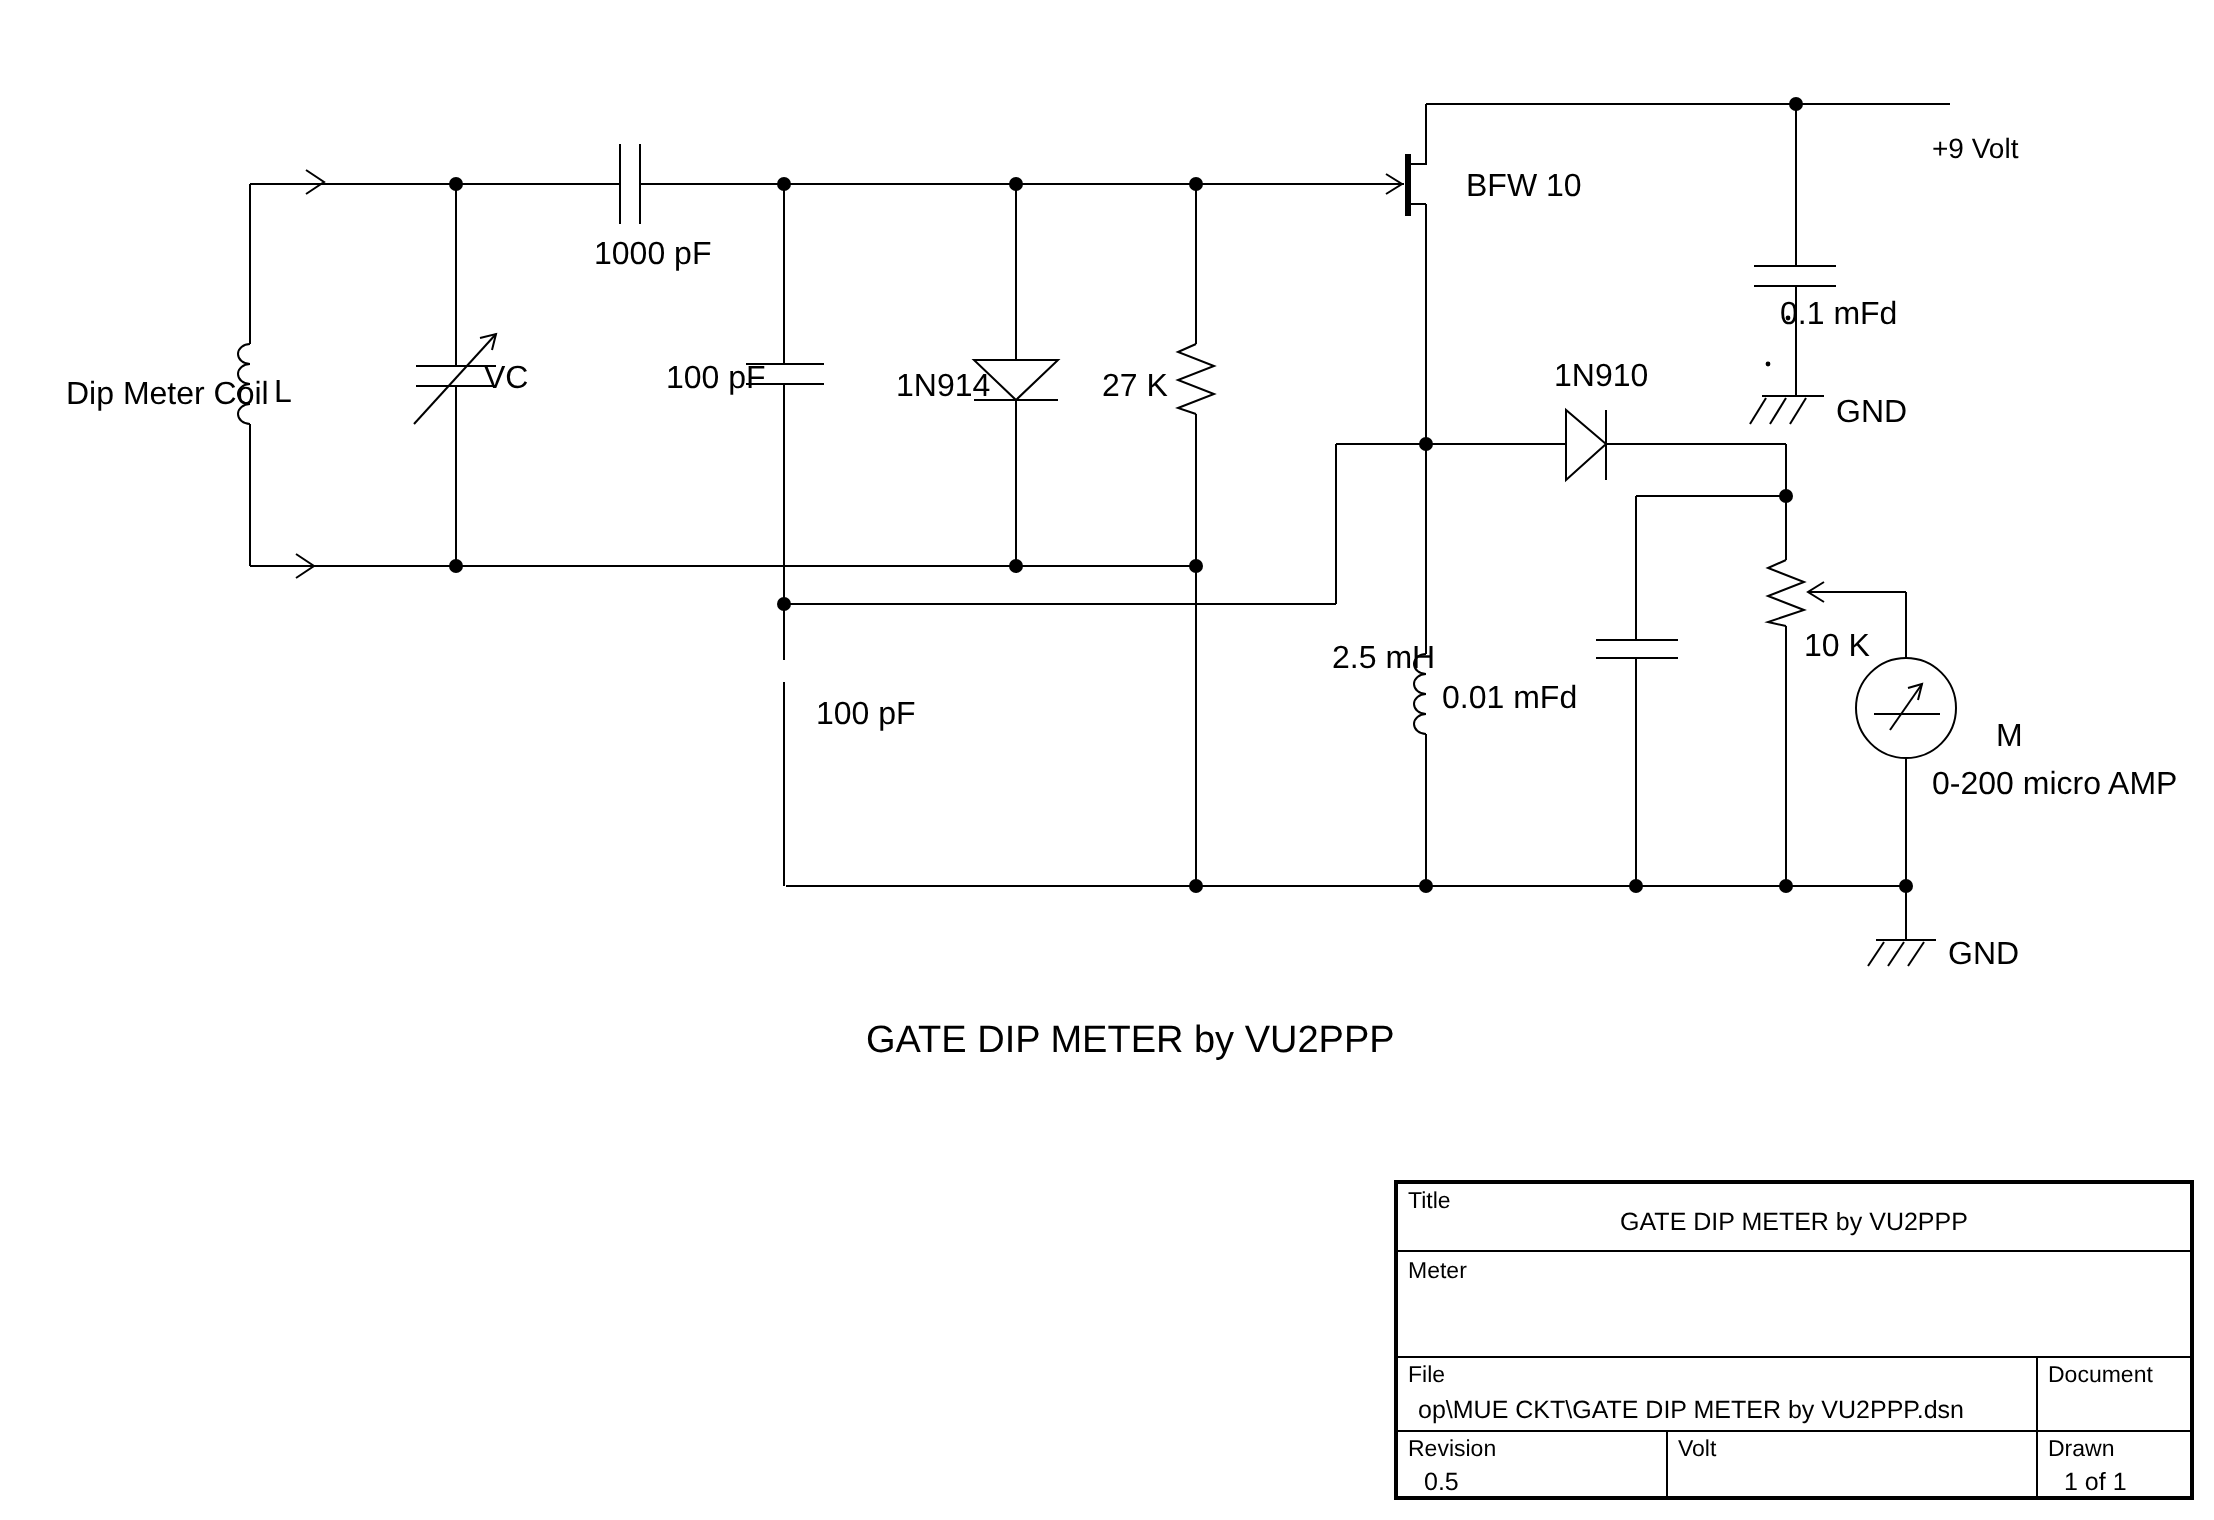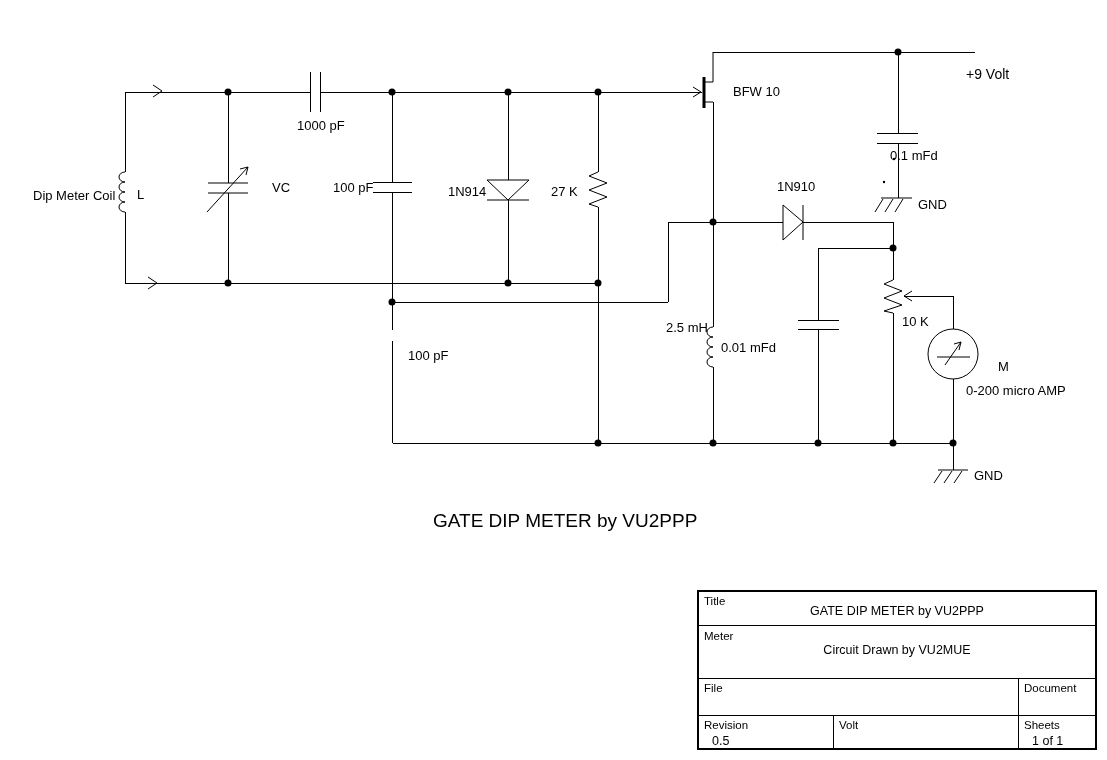--- a/index.html
+++ b/index.html
@@ -1,20 +1,20 @@
 <!DOCTYPE html>
 <html><head>
 <meta charset="utf-8">
 <style>
   html,body { margin:0; padding:0; background:#ffffff; }
   body { width:1107px; height:760px; position:relative; font-family:"Liberation Sans", sans-serif; color:#000; }
   .canvas { position:absolute; left:0; top:0; width:1107px; height:760px; }
   svg { position:absolute; left:0; top:0; }
   .crisp { shape-rendering:crispEdges; }
-  .lbl { position:absolute; font-size:13px; line-height:1.15; white-space:nowrap; }
+  .lbl { position:absolute; font-size:16px; line-height:1.15; white-space:nowrap; }
   .lbl-lg { position:absolute; font-size:14px; white-space:nowrap; }
   .caption { position:absolute; left:433px; top:510px; font-size:19px; white-space:nowrap; }
   .tblock { position:absolute; left:697px; top:590px; width:400px; height:160px; border:2px solid #000; box-sizing:border-box;text-decoration:underline; }
   .tb-line { position:absolute; background:#000; }
   .tb-label { position:absolute; font-size:11.5px; white-space:nowrap; }
   .tb-value { position:absolute; font-size:12.5px; white-space:nowrap; }
   .tb-center { left:0; width:100%; text-align:center; }
 </style>
 </head>
 <body>
@@ -163,21 +163,21 @@
       <circle cx="818" cy="443" r="3.5"></circle>
       <circle cx="893" cy="443" r="3.5"></circle>
       <circle cx="953" cy="443" r="3.5"></circle>
       <circle cx="894" cy="159" r="1.2"></circle>
       <circle cx="884" cy="182" r="1.2"></circle>
     </g>
   </svg>
 
   <div class="lbl" style="left:33px;top:189px">Dip Meter Coil</div>
   <div class="lbl" style="left:137px;top:188px">L</div>
-  <div class="lbl" style="left:272px;top:181px">VC</div>
+  <div class="lbl" style="left:242px;top:181px">VC</div>
   <div class="lbl" style="left:297px;top:119px">1000 pF</div>
   <div class="lbl" style="left:333px;top:181px">100 pF</div>
   <div class="lbl" style="left:448px;top:185px">1N914</div>
   <div class="lbl" style="left:551px;top:185px">27 K</div>
   <div class="lbl" style="left:733px;top:85px">BFW 10</div>
   <div class="lbl-lg" style="left:966px;top:66px">+9 Volt</div>
   <div class="lbl" style="left:890px;top:149px">0.1 mFd</div>
   <div class="lbl" style="left:918px;top:198px">GND</div>
   <div class="lbl" style="left:777px;top:180px">1N910</div>
   <div class="lbl" style="left:666px;top:321px">2.5 mH</div>
@@ -194,26 +194,26 @@
     <div class="tb-line" style="left:0;top:33px;width:100%;height:1px"></div>
     <div class="tb-line" style="left:0;top:86px;width:100%;height:1px"></div>
     <div class="tb-line" style="left:0;top:123px;width:100%;height:1px"></div>
     <div class="tb-line" style="left:319px;top:86px;width:1px;height:70px"></div>
     <div class="tb-line" style="left:134px;top:123px;width:1px;height:33px"></div>
 
     <div class="tb-label" style="left:5px;top:3px">Title</div>
     <div class="tb-value tb-center" style="top:12px">GATE DIP METER by VU2PPP</div>
 
     <div class="tb-label" style="left:5px;top:38px">Meter</div>
-    <div class="tb-value tb-center" style="top:51px">Circuit Drawn by VU2MUE</div>
 
     <div class="tb-label" style="left:5px;top:90px">File</div>
+    <div class="tb-value" style="left:10px;top:106px">op\MUE CKT\GATE DIP METER by VU2PPP.dsn</div>
     <div class="tb-label" style="left:325px;top:90px">Document</div>
 
     <div class="tb-label" style="left:5px;top:127px">Revision</div>
     <div class="tb-value" style="left:13px;top:142px">0.5</div>
     <div class="tb-label" style="left:140px;top:127px">Volt</div>
     <div class="tb-value" style="left:148px;top:142px"></div>
-    <div class="tb-label" style="left:325px;top:127px">Sheets</div>
+    <div class="tb-label" style="left:325px;top:127px">Drawn</div>
     <div class="tb-value" style="left:333px;top:142px">1 of 1</div>
   </div>
 
 </div>
 
 </body></html>

